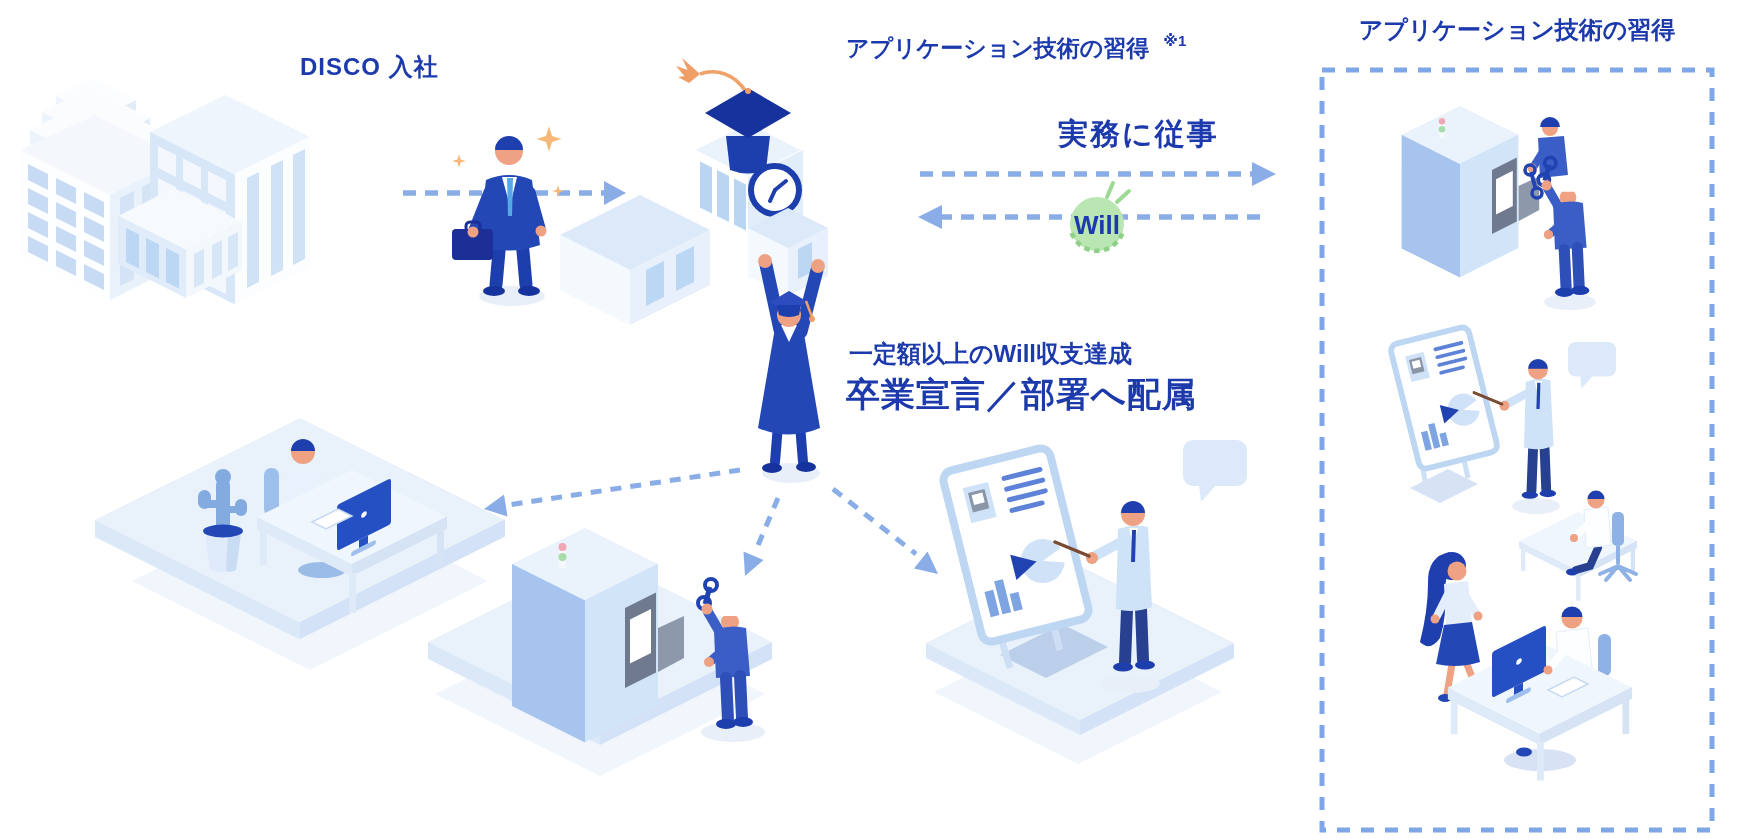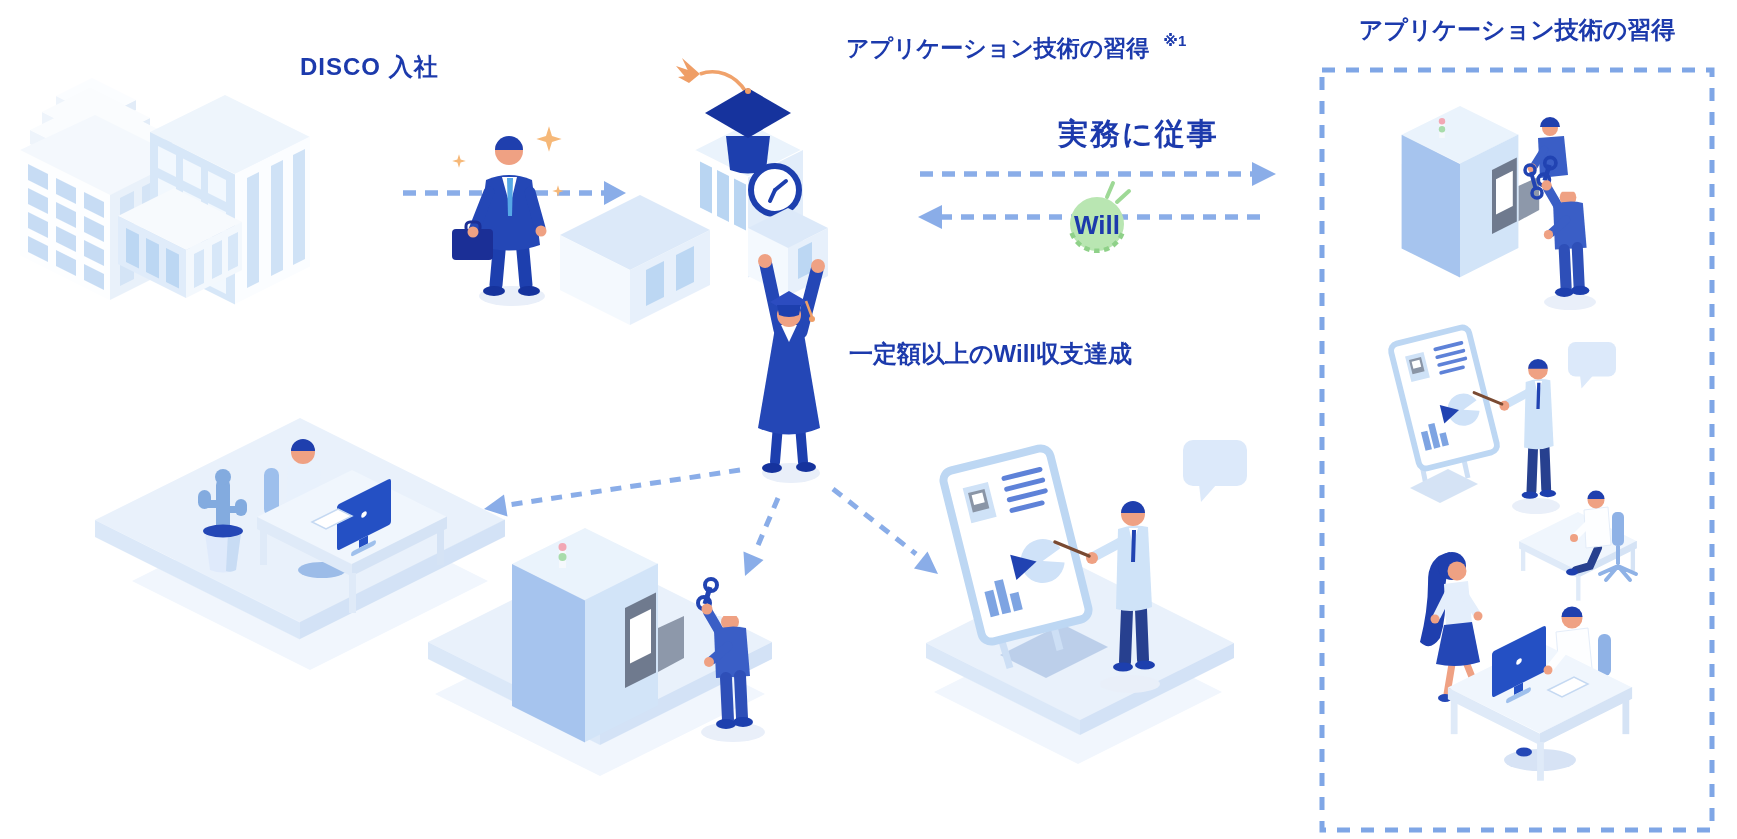--- a/index.html
+++ b/index.html
@@ -469,16 +469,17 @@
   <span>アプリケーション技術の習得</span><sup class="note">※1</sup>
 </div>
 
 
 <div class="label l-practical">実務に従事</div>
 
 <div class="label l-coin">Will</div>
 
 <div class="label l-goal">一定額以上のWill収支達成</div>
 
+<div class="label l-grad">卒業宣言／部署へ配属</div>
 
 <div class="label l-match">アプリケーション技術の習得</div>
 
 </div>
 
 </body></html>

